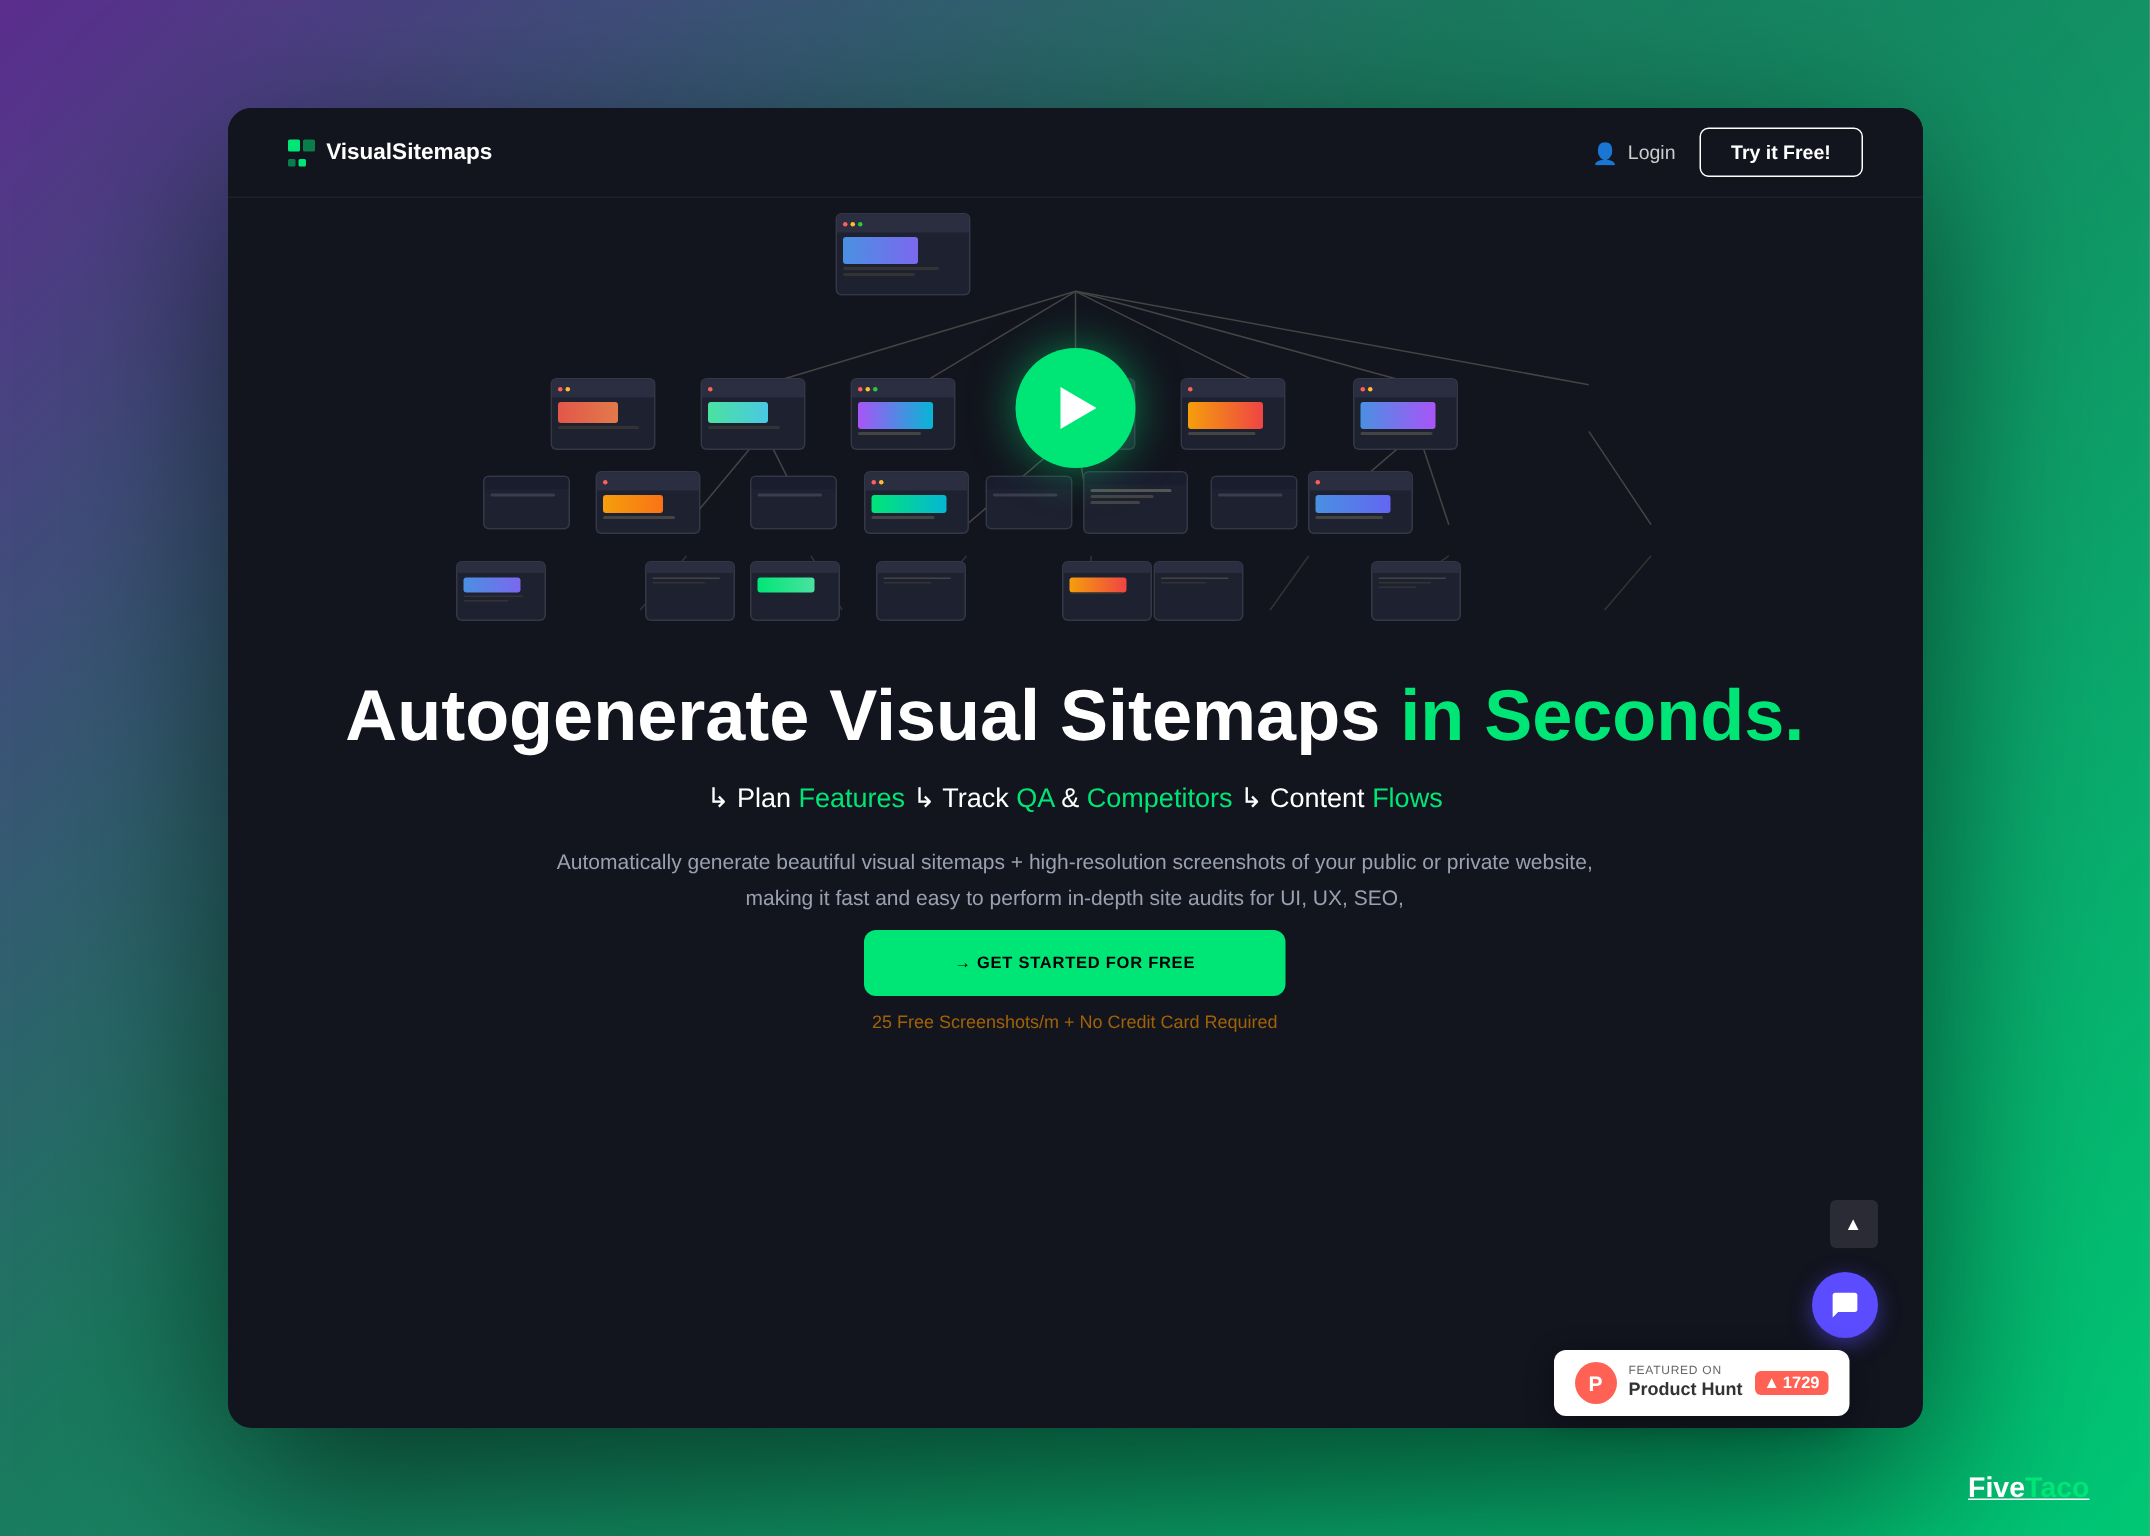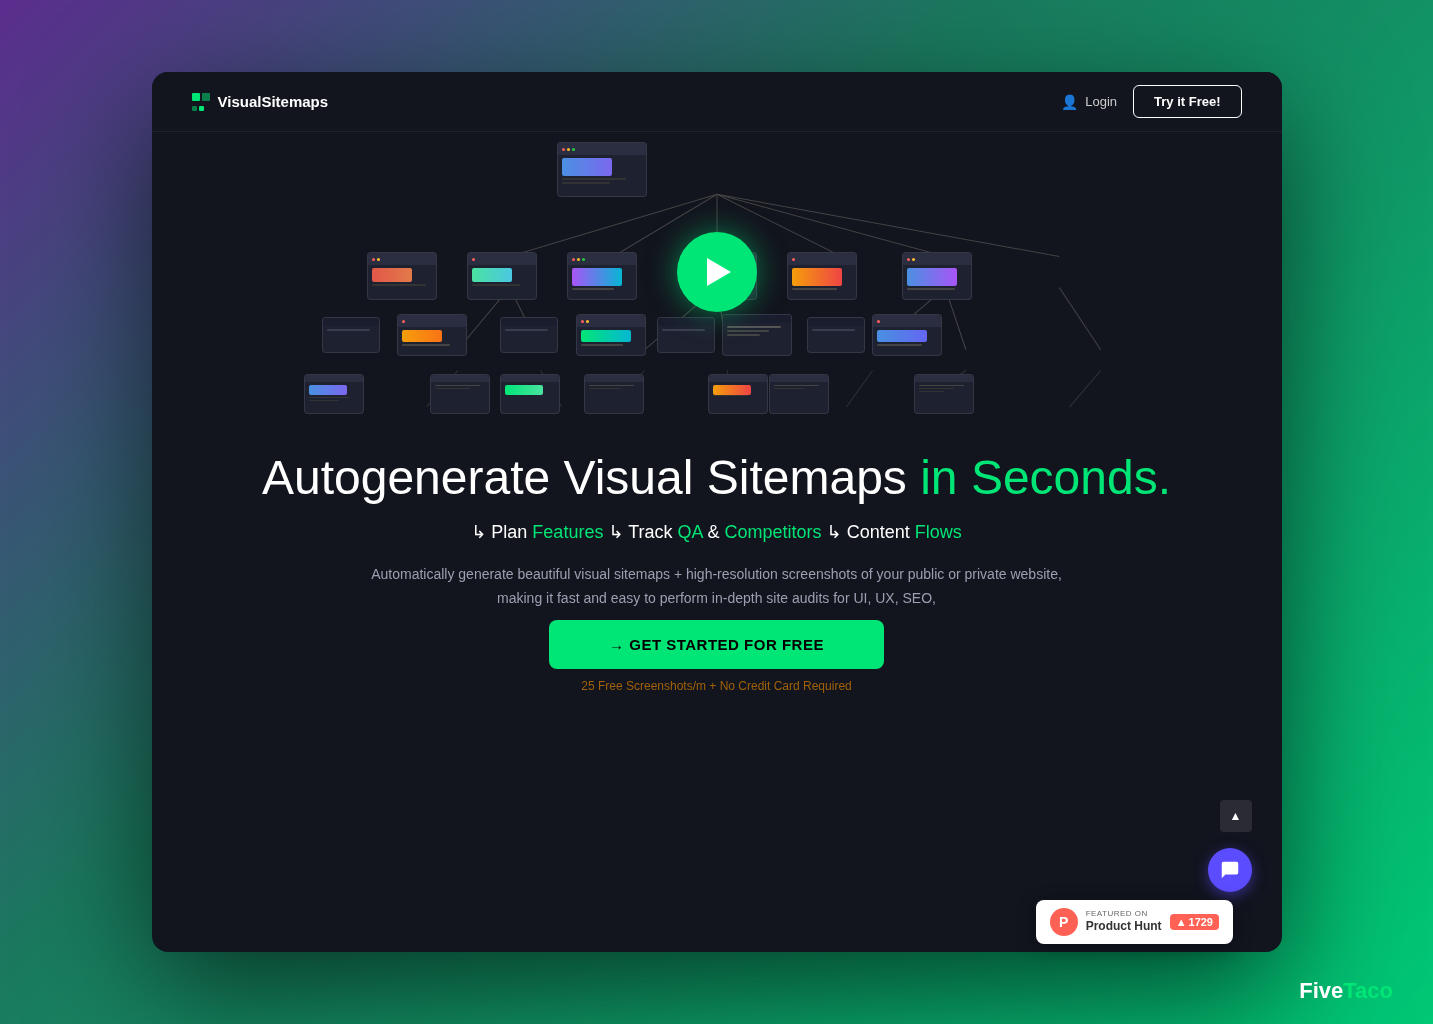--- a/index.html
+++ b/index.html
@@ -155,21 +155,21 @@
     .card-body { padding: 3px 4px; }
     .card-line { height: 2px; border-radius: 1px; margin-bottom: 2px; }
 
     
     .heading-section {
       text-align: center;
       padding: 20px 0 16px;
     }
     .main-title {
       font-size: 48px;
-      font-weight: 400;
+      font-weight: 700;
       color: #fff;
       line-height: 1.1;
       margin-bottom: 16px;
     }
     .main-title .accent { color: #00e676; }
     .subtitle {
       font-size: 18px;
       color: #fff;
       font-weight: 500;
       margin-bottom: 20px;
@@ -186,21 +186,21 @@
       font-size: 14px;
       color: #00e676;
       margin-bottom: 24px;
     }
     .cta-btn {
       background: #00e676;
       color: #000;
       border: none;
       padding: 16px 60px;
       border-radius: 8px;
-      font-size: 15px;
+      font-size: 11px;
       font-weight: 700;
       cursor: pointer;
       letter-spacing: 0.5px;
       display: inline-flex;
       align-items: center;
       gap: 8px;
     }
     .cta-sub {
       font-size: 12px;
       color: #a16207;
@@ -278,22 +278,23 @@
       color: #fff;
       font-size: 12px;
     }
 
     
     .fivetaco {
       position: fixed;
       bottom: 20px;
       right: 40px;
       color: #fff;
-      font-size: 22px;
+      font-size: 19px;
       font-weight: 800;
+      text-decoration: underline;
     }
     .fivetaco .five { color: #fff; }
     .fivetaco .taco { color: #00e676; }
   </style>
 </head>
 <body>
 
 <div class="browser-window">
 
   <nav class="navbar">

